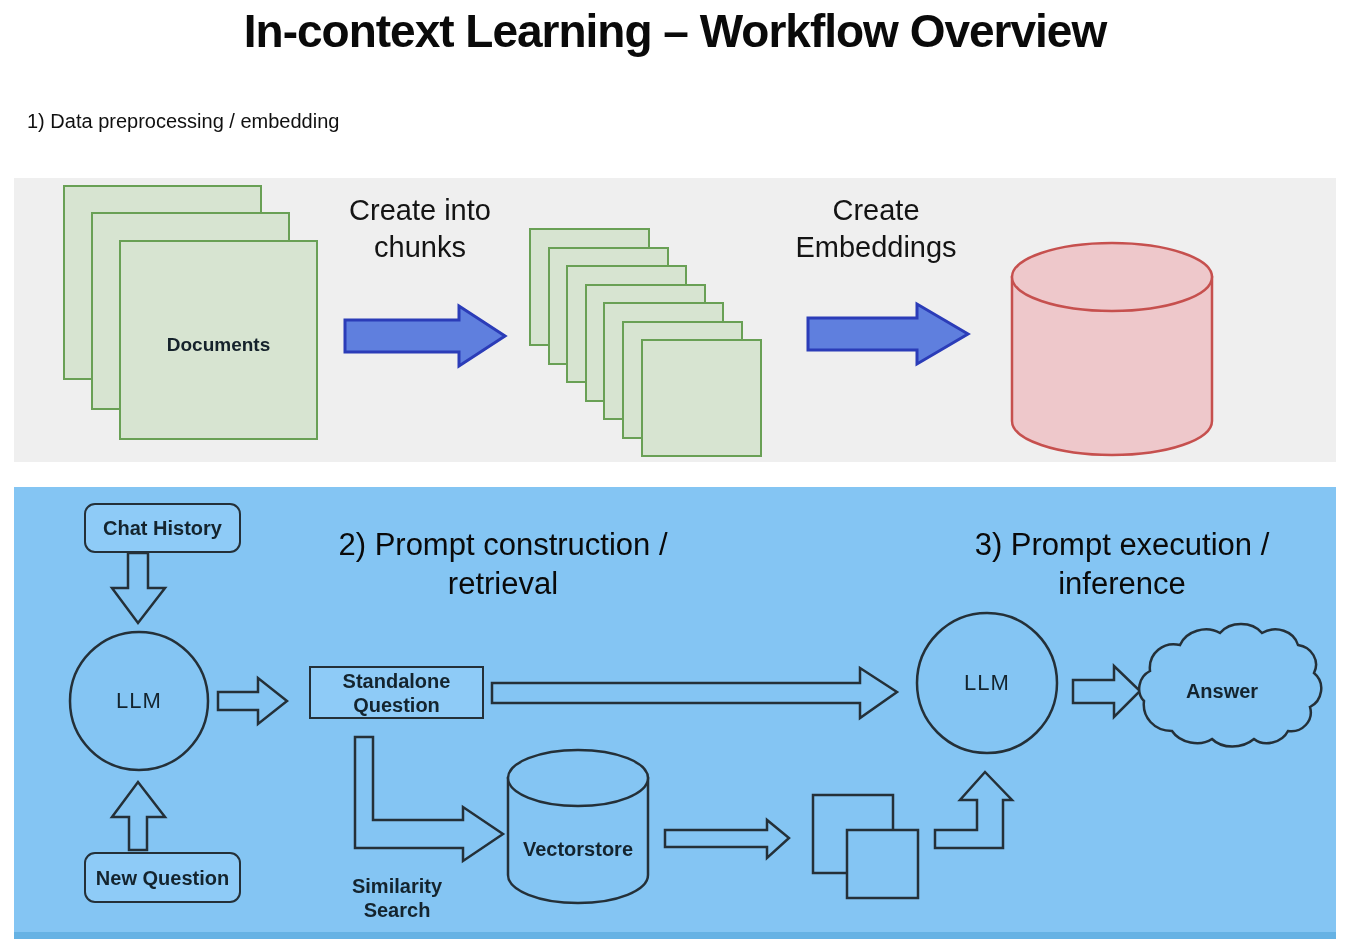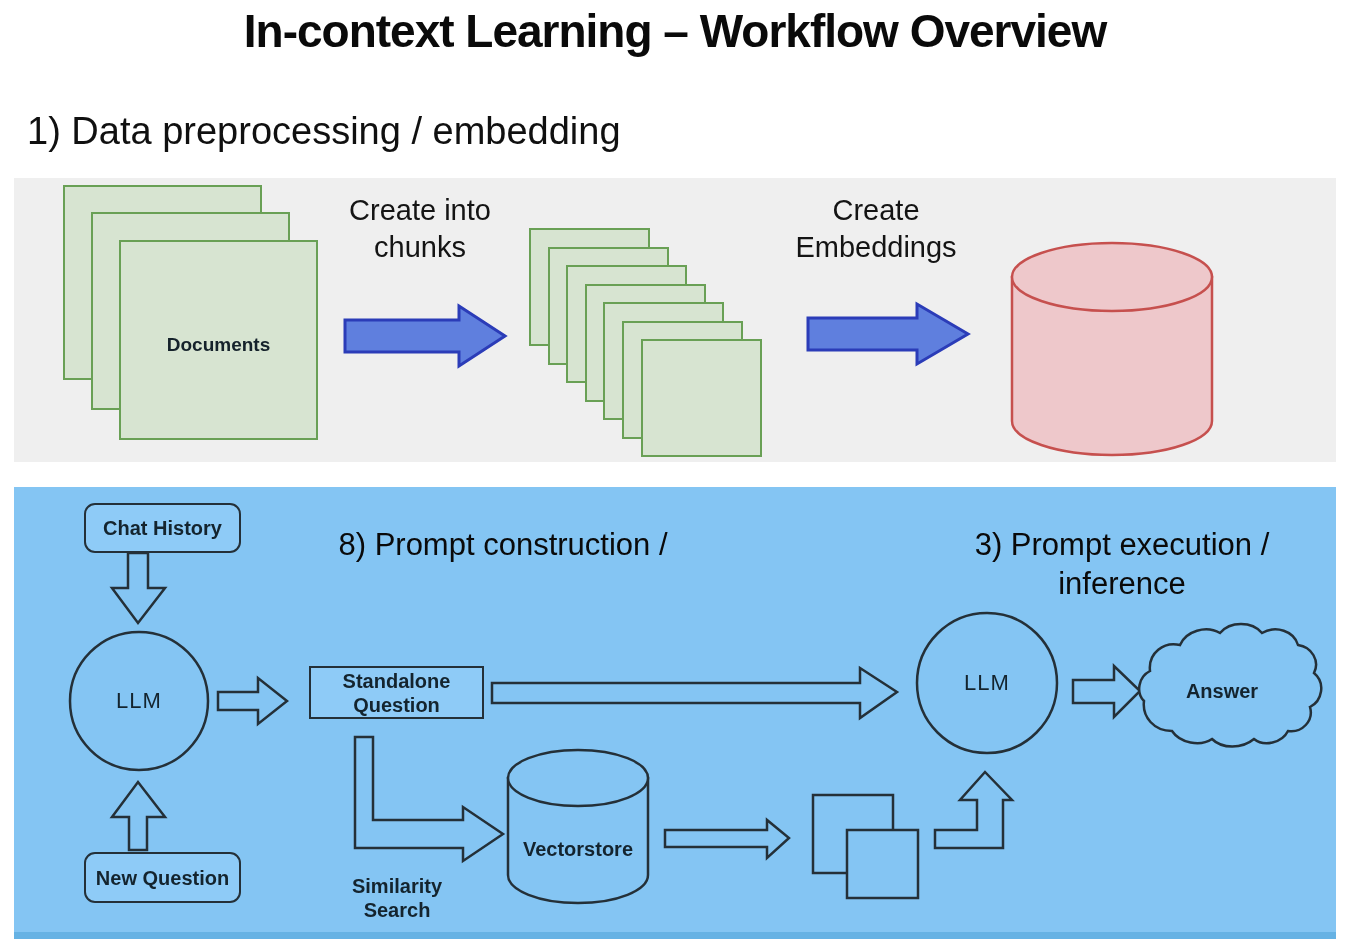--- a/index.html
+++ b/index.html
@@ -5,21 +5,21 @@
   html,body{margin:0;padding:0;background:#ffffff;}
   .stage{
     position:relative;width:1350px;height:949px;background:#ffffff;
     font-family:"Liberation Sans",sans-serif;overflow:hidden;color:#111;padding-left:42px;
   }
   .title{
     position:absolute;top:4px;left:0;width:1350px;text-align:center;
     font-size:46px;font-weight:bold;letter-spacing:-1px;color:#0a0a0a;
   }
   .sec1-heading{
-    position:absolute;left:27px;top:110px;font-size:38px;color:#101010;
+    position:absolute;left:27px;top:110px;font-size:20px;color:#101010;
   }
   
   .band-gray{
     position:absolute;left:14px;top:178px;width:1322px;height:284px;
     background:var(--gray-band,#efefef);
   }
   .doc,.chunk{
     position:absolute;background:var(--green-fill,#d7e4d1);
     border:2px solid var(--green-border,#69a055);box-sizing:border-box;
   }
@@ -139,21 +139,22 @@
 
       <polygon points="651,343 753,343 753,333 775,351 753,371 753,360 651,360"></polygon>
 
       <rect x="799" y="308" width="80" height="78"></rect>
       <rect x="833" y="343" width="71" height="68"></rect>
 
       <polygon points="921,343 963,343 963,313 946,313 971,285 998,313 989,313 989,361 921,361"></polygon>
     </svg>
 
     <div class="sec-heading h2">
-      <div>8) Prompt construction /</div>
+      <div>2) Prompt construction /</div>
+      <div>retrieval</div>
     </div>
     <div class="sec-heading h3">
       <div>3) Prompt execution /</div>
       <div>inference</div>
     </div>
 
     <div class="node-box rounded" style="left:54px;top:16px;width:157px;height:50px;">
       <div>Chat History</div>
     </div>
 

